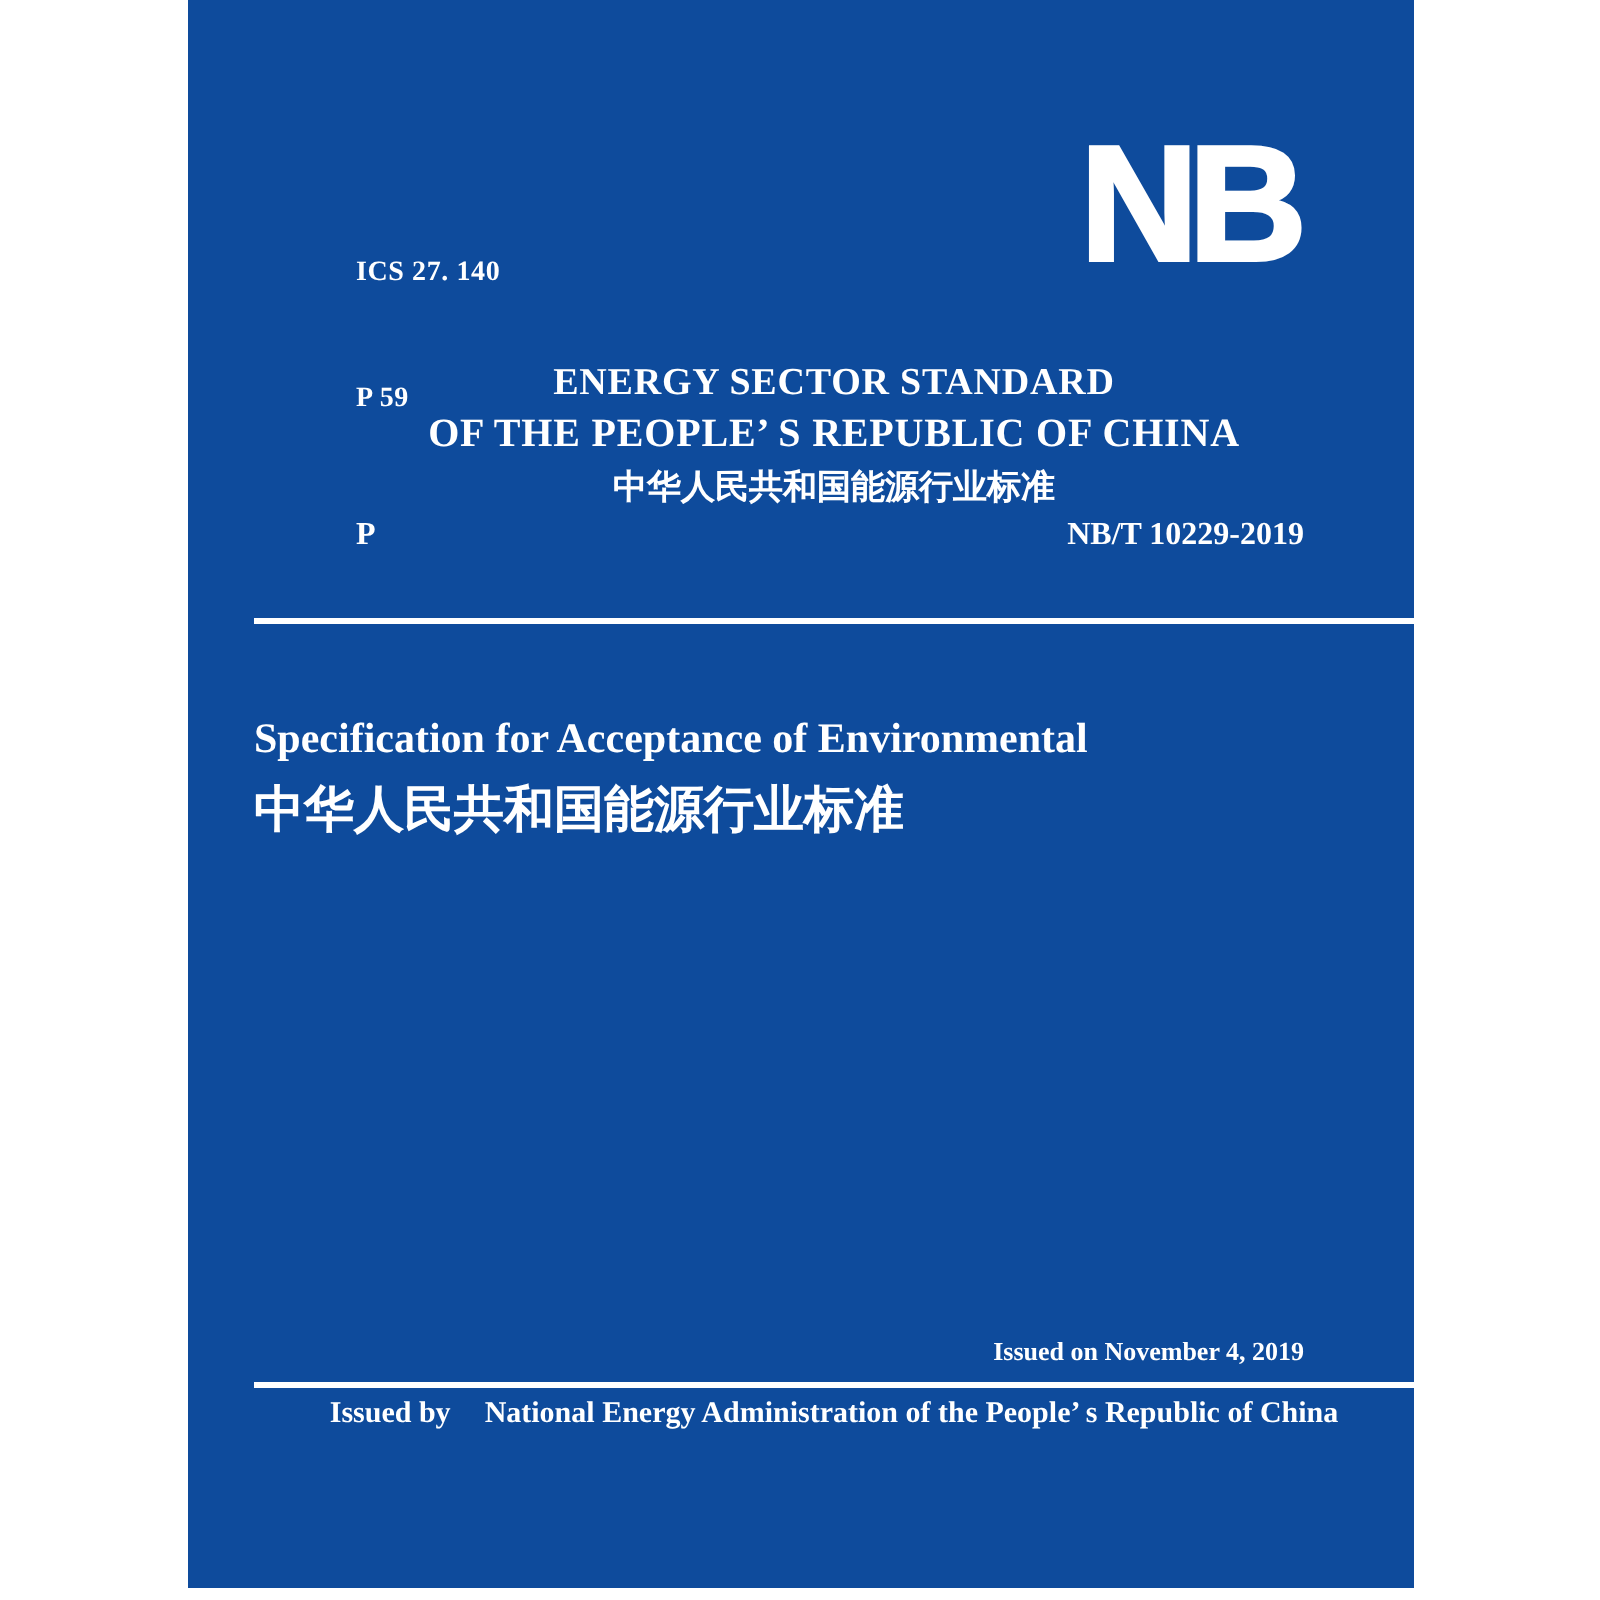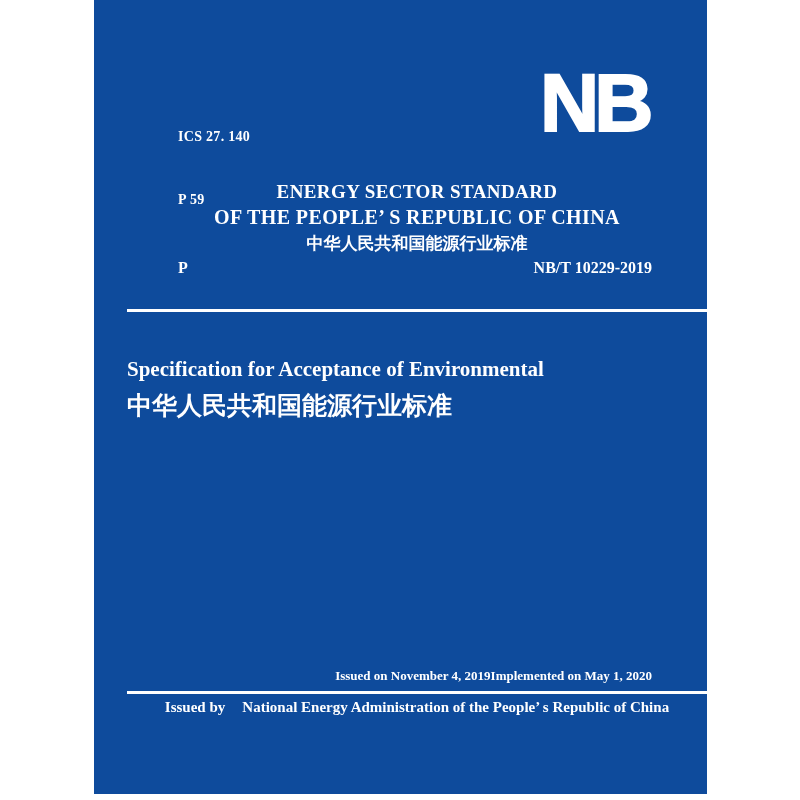--- a/index.html
+++ b/index.html
@@ -136,21 +136,20 @@
 
     <div class="abs rule rule-top"></div>
 
     <div class="abs title-block">
       <div class="t-en">Specification for Acceptance of Environmental</div>
       <div class="t-zh">中华人民共和国能源行业标准</div>
     </div>
 
     <div class="abs dates-row">
       <span>Issued on November 4, 2019</span>
-      <span>Implemented on May 1, 2020</span>
     </div>
 
     <div class="abs rule rule-bottom"></div>
 
     <div class="abs issuer-row">
       <span class="issuer-label">Issued by</span><span>National Energy Administration of the People’ s Republic of China</span>
     </div>
 
   </div>
 </div>

